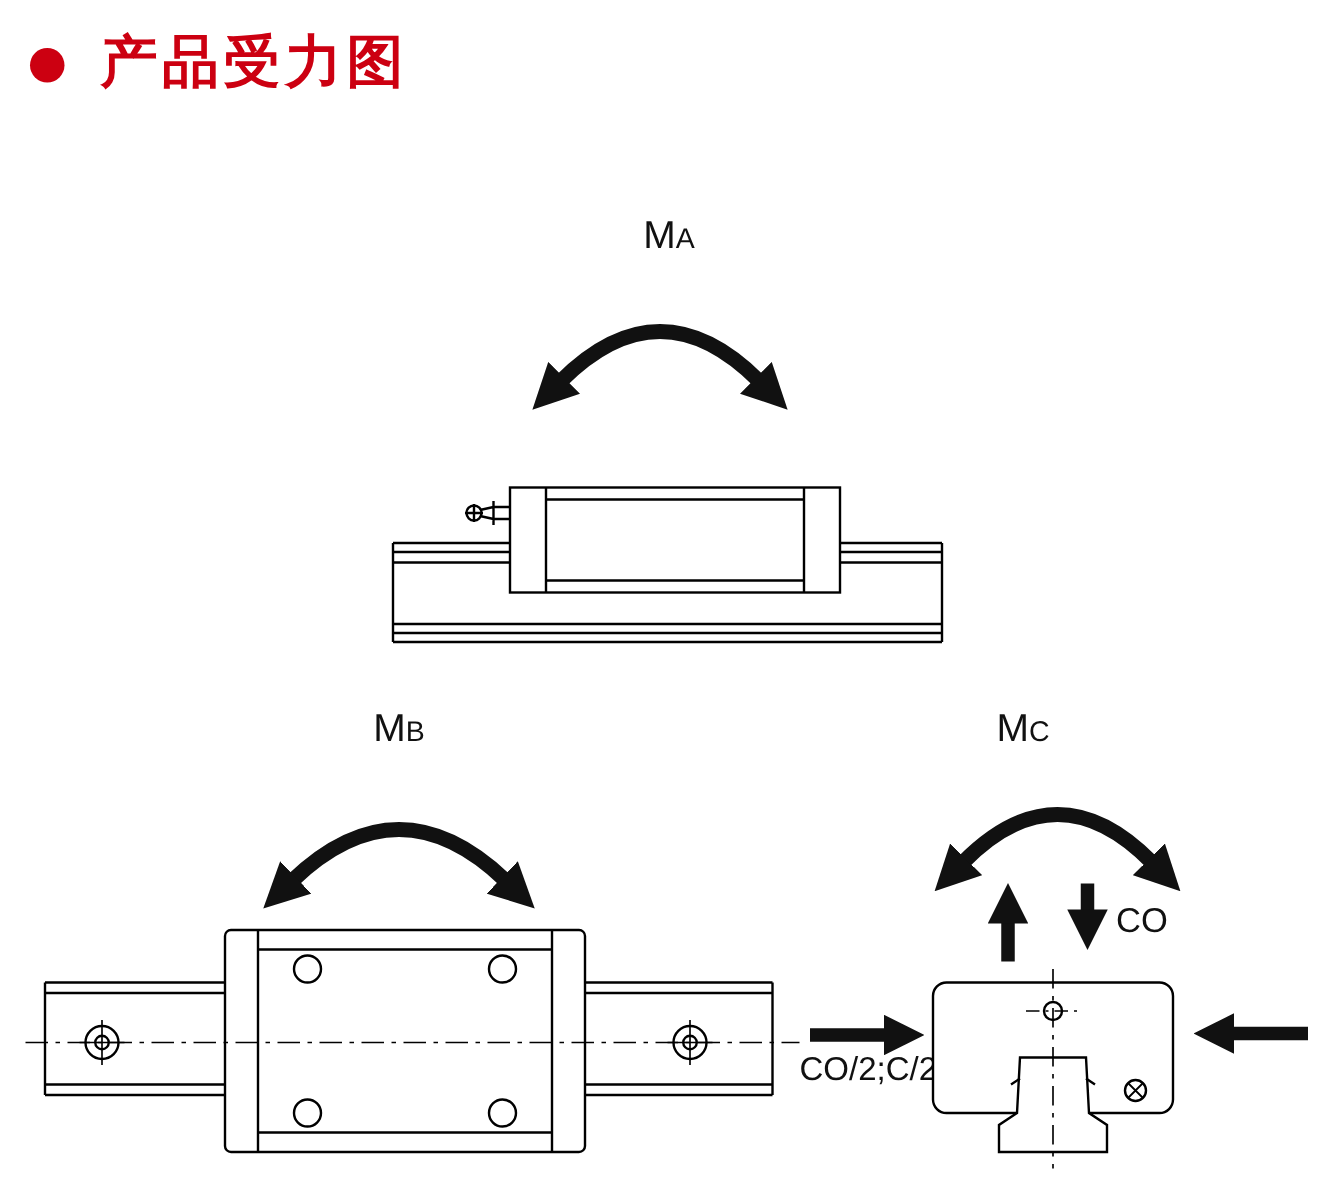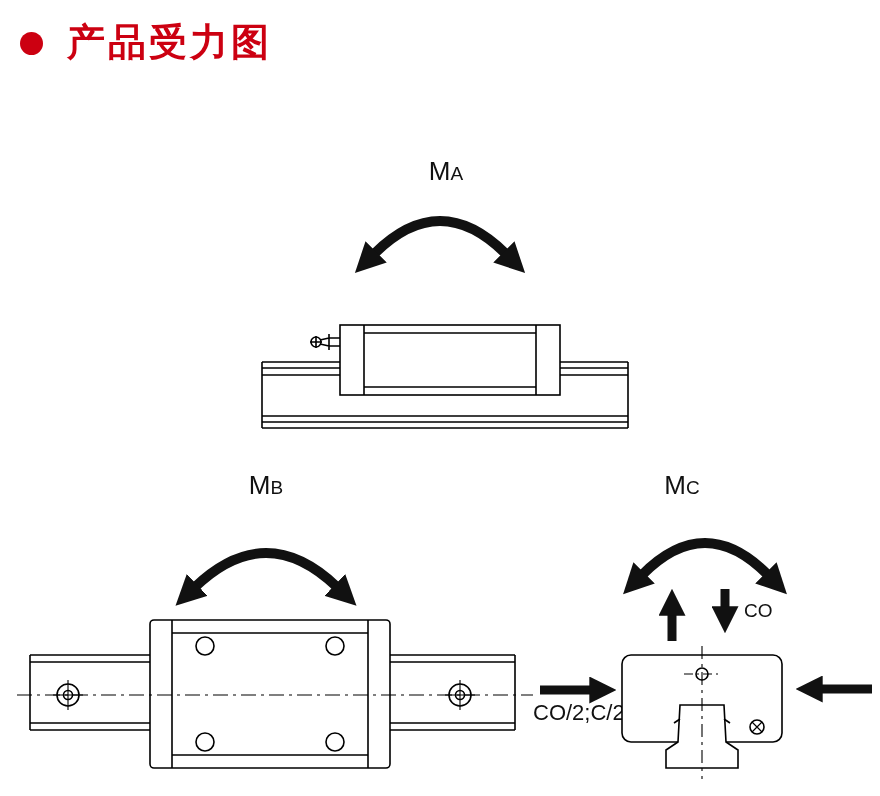--- a/index.html
+++ b/index.html
@@ -21,31 +21,31 @@
 </head>
 <body>
 
 <div class="canvas">
 
   <div class="title-row">
     <div class="bullet"></div>
     <div class="title-text">产品受力图</div>
   </div>
 
-  <div class="m-label" style="left:416px;top:156px;">
+  <div class="m-label" style="left:416px;top:141px;">
     <span>M</span><span class="sub">A</span>
   </div>
   <div class="m-label" style="left:236px;top:470px;text-align:center;">
     <span>M</span><span class="sub">B</span>
   </div>
   <div class="m-label" style="left:652px;top:470px;">
     <span>M</span><span class="sub">C</span>
   </div>
 
-  <div class="small-label" style="left:744px;top:600px;font-size:19px;">CO</div>
+  <div class="small-label" style="left:744px;top:600px;font-size:23px;">CO</div>
   <div class="small-label" style="left:533px;top:700px;font-size:22px;">CO/2;C/2</div>
 
   <svg class="g" style="left:250px;top:180px;" width="400" height="260" viewBox="0 0 400 260">
     <defs>
       <marker id="ah-ma" markerWidth="3" markerHeight="3" refX="0.3" refY="1.5" orient="auto-start-reverse">
         <path d="M0,0 L3,1.5 L0,3 Z" fill="#111"></path>
       </marker>
     </defs>
 
     <path d="M124 74 Q190 8 256 74" fill="none" stroke="#111" stroke-width="10" marker-start="url(#ah-ma)" marker-end="url(#ah-ma)"></path>

